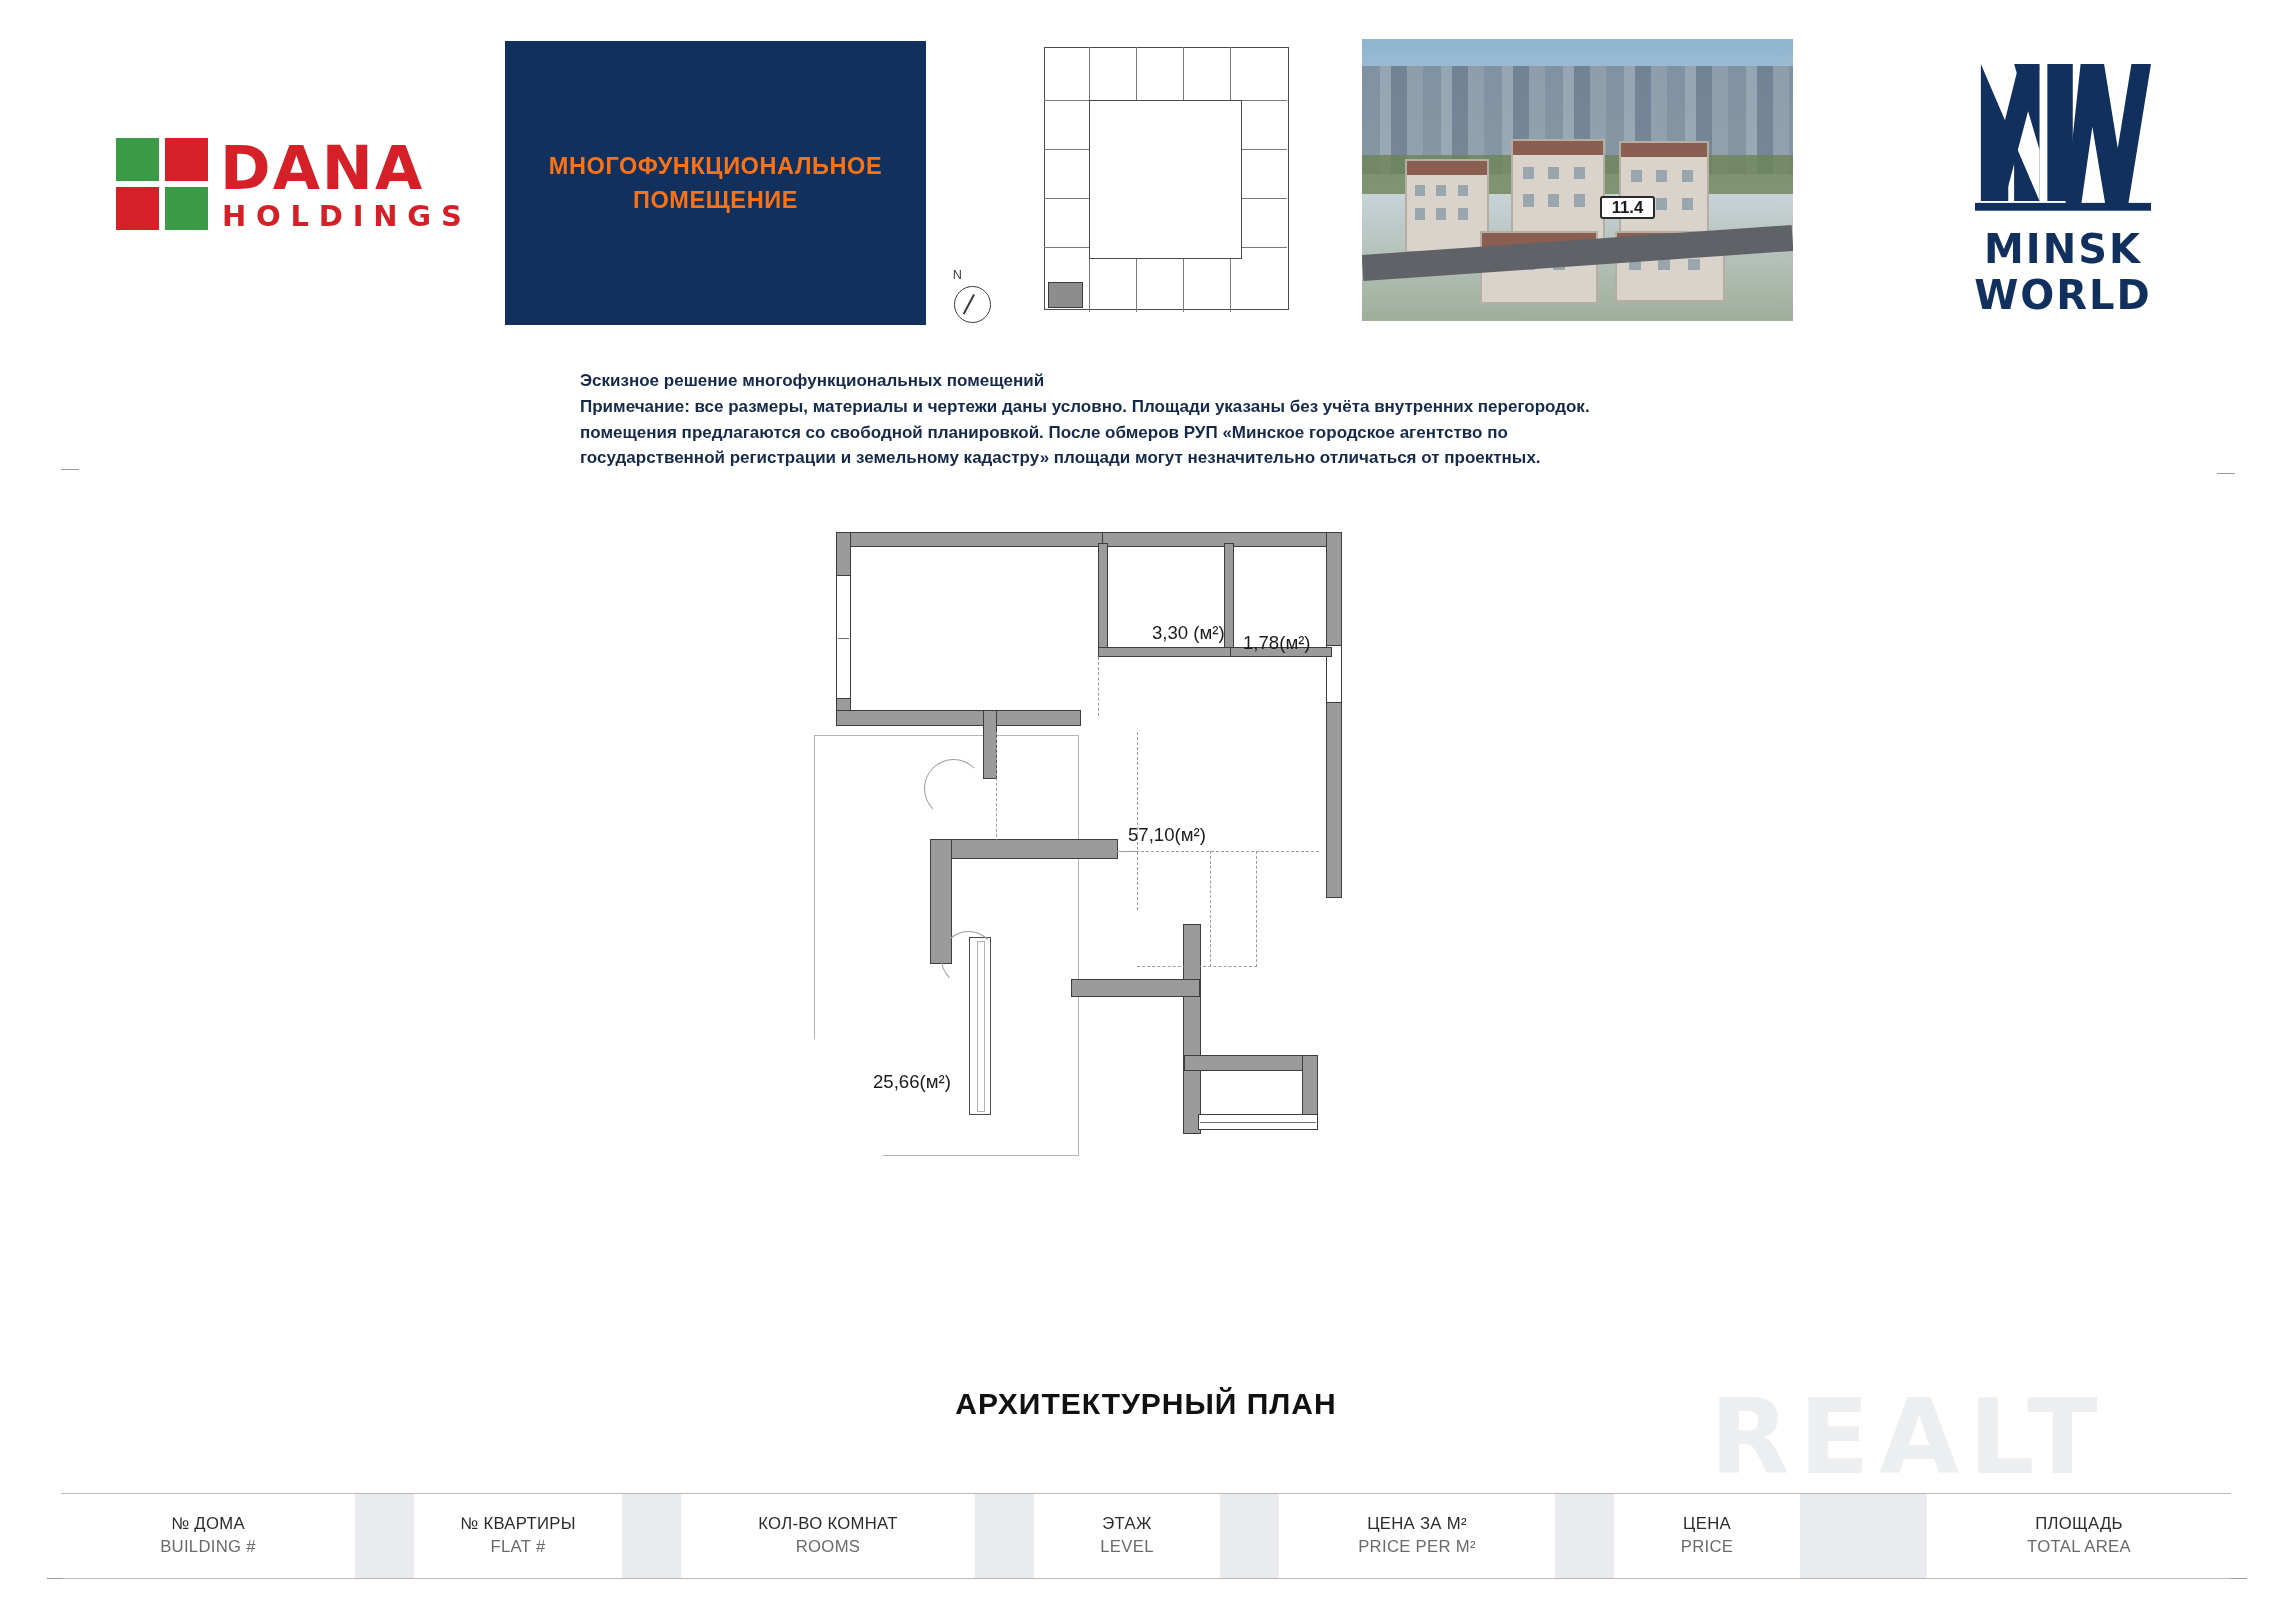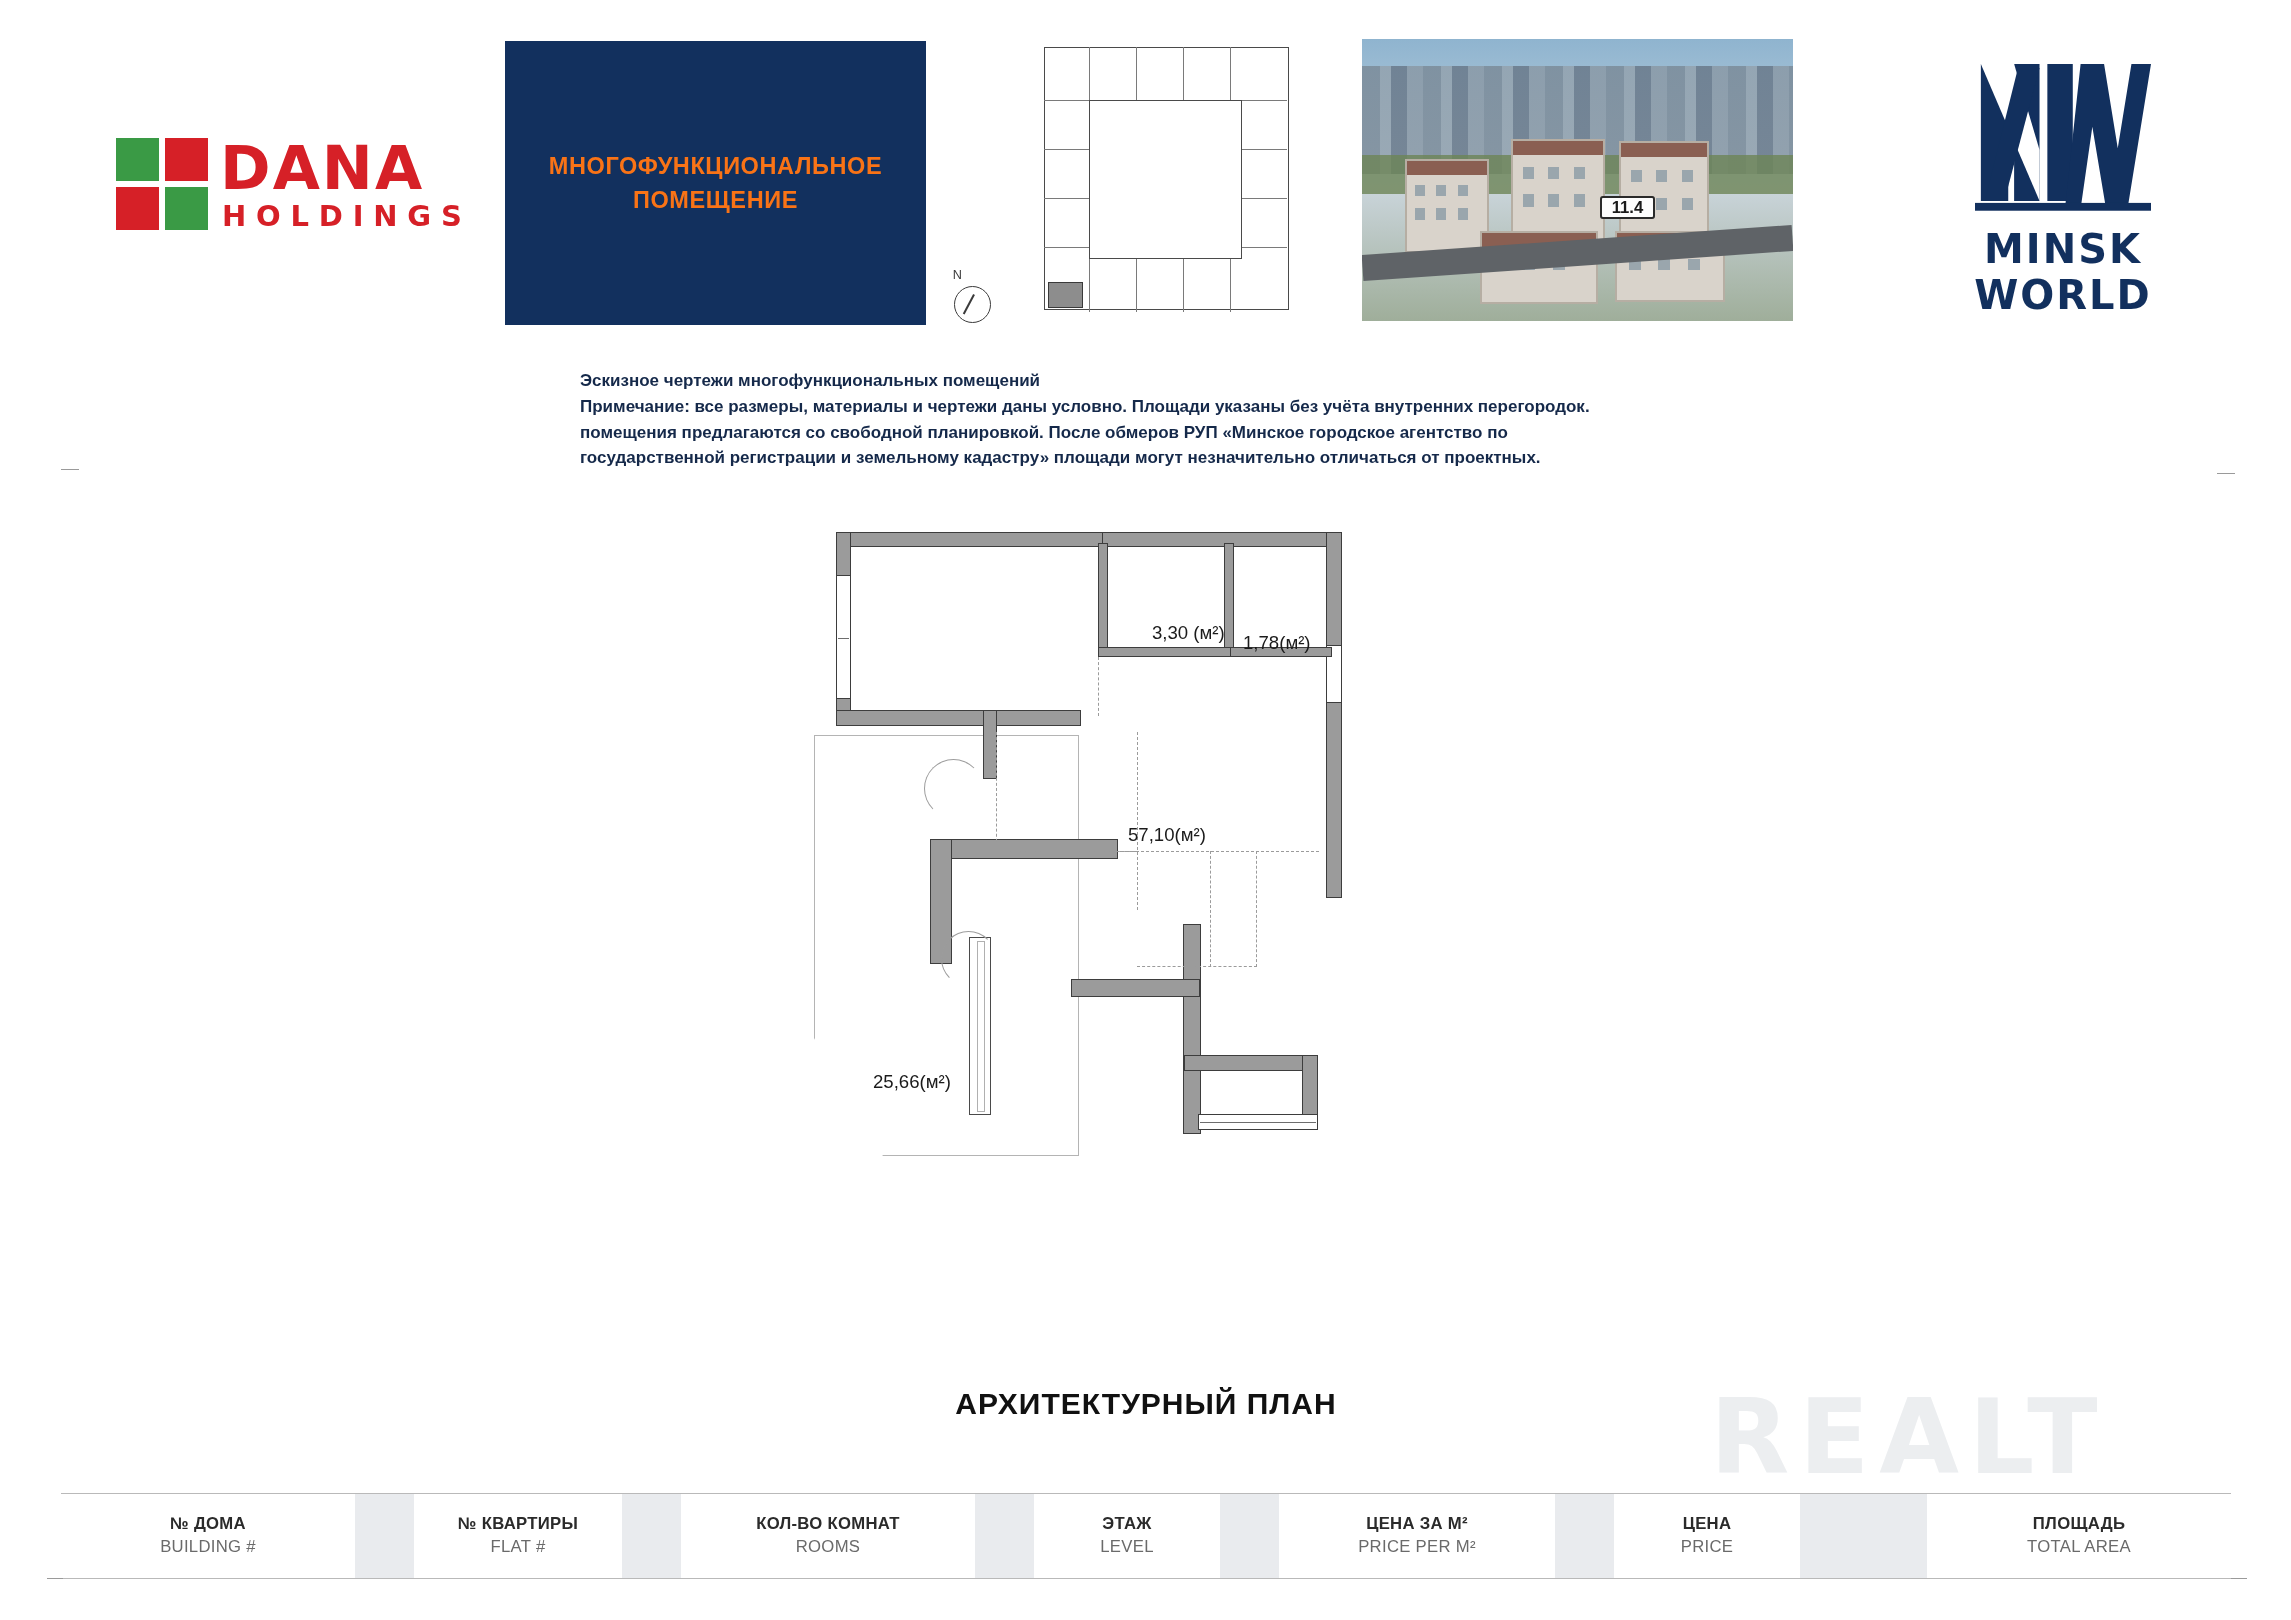--- a/index.html
+++ b/index.html
@@ -134,21 +134,21 @@
   }
 
   
   #footer-rule { position: absolute; left: 61px; top: 1493px; width: 2170px; height: 1px; background: #b9b9b9; }
   #footer { position: absolute; left: 61px; top: 1494px; width: 2170px; height: 84px; display: flex; }
   .fcell {
     display: flex; flex-direction: column; align-items: center; justify-content: center;
     font-size: 16.7px; line-height: 1.35; color: #2b2b2b; text-align: center;
     letter-spacing: 0.3px;
   }
-  .fcell .ru { font-weight: bold; }
+  .fcell .ru { font-weight: normal; }
   .fcell .en { color: #6a6a6a; }
   .fgap { background: #e9ebee; }
   #footer-bottom-rule { position: absolute; left: 61px; top: 1578px; width: 2170px; height: 1px; background: #b9b9b9; }
   .corner-tick { position: absolute; width: 15.7px; height: 1px; background: #9a9a9a; }
 </style>
 </head>
 <body>
 
 <div id="header">
 
@@ -254,21 +254,21 @@
       <path d="M108 10 L132 10 L146 96 L160 10 L180 10 L156 158 L134 158 L120 74 L108 158 L92 158 Z" fill="#12305e"></path>
       <path d="M6 10 L40 10 L66 98 L66 150 Z" fill="#ffffff"></path>
       <path d="M10 150 L44 14 L66 14 L30 150 Z" fill="#12305e"></path>
       <rect x="0" y="152" width="180" height="8" fill="#12305e"></rect>
     </svg>
     <div id="mw-word">MINSK WORLD</div>
   </div>
 </div>
 
 <div id="notes">
-  <p>Эскизное чертежи многофункциональных помещений</p>
+  <p>Эскизное решение многофункциональных помещений</p>
   <p>Примечание: все размеры, материалы и чертежи даны условно. Площади указаны без учёта внутренних перегородок.</p>
   <p>помещения предлагаются со свободной планировкой. После обмеров РУП «Минское городское агентство по</p>
   <p>государственной регистрации и земельному кадастру» площади могут незначительно отличаться от проектных.</p>
 </div>
 
 <div id="tick-left"></div>
 <div id="tick-right"></div>
 
 <div id="plan">
 

